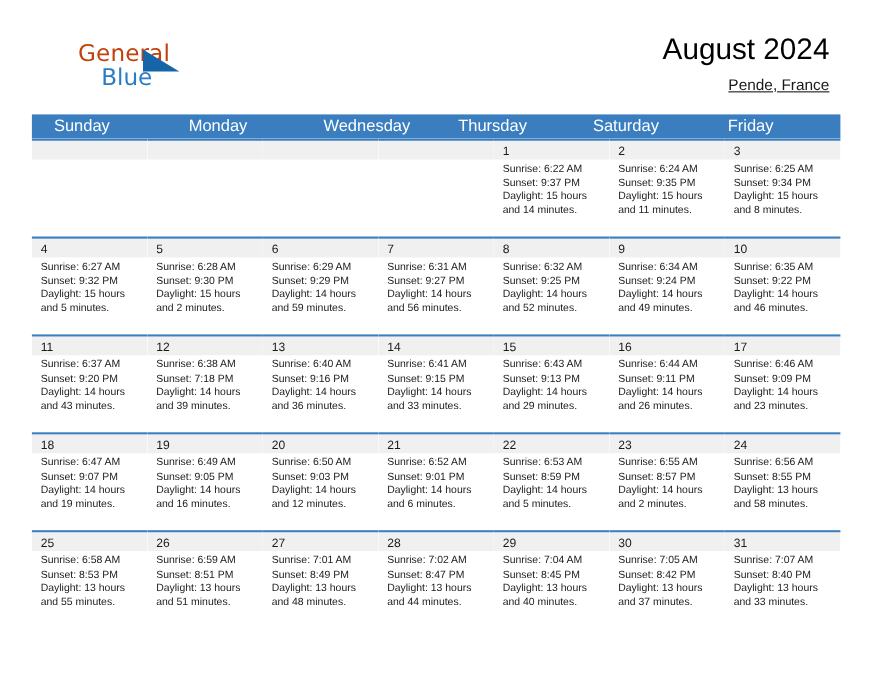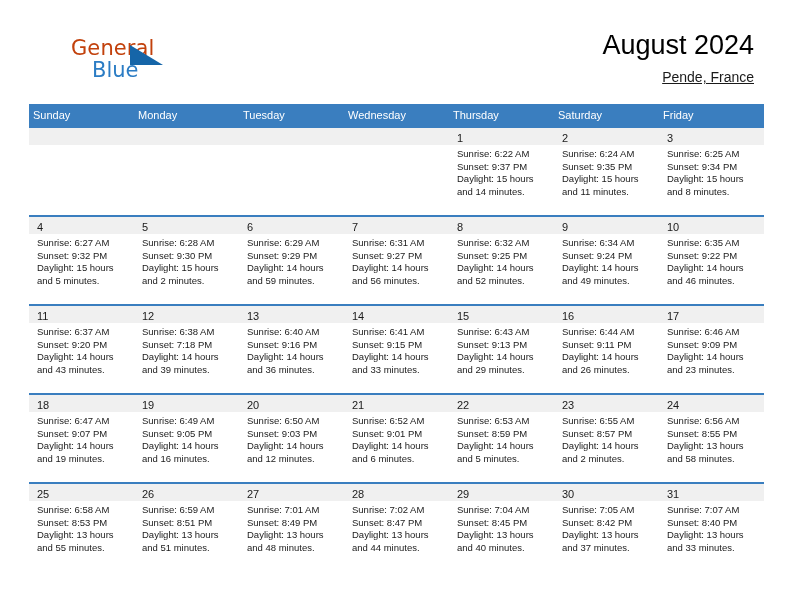--- a/index.html
+++ b/index.html
@@ -97,23 +97,23 @@
     width: 735px;
   }
   .dow-row {
     display: flex;
     background: #3a7ebf;
     height: 22px;
   }
   .dow {
     flex: 1 1 0;
     color: #ffffff;
-    font-size: 11px;
+    font-size: 15px;
     line-height: 22px;
-    padding-left: 4px;
+    padding-left: 20px;
     box-sizing: border-box;
     white-space: nowrap;
   }
   .week {
     display: flex;
     width: 735px;
   }
   .cell {
     flex: 1 1 0;
     width: 105px;
@@ -167,21 +167,20 @@
       <div class="cal-sub">Pende, France</div>
     </div>
 
   </div>
 
   <div class="calendar">
 
     <div class="dow-row">
       <div class="dow">Sunday</div>
       <div class="dow">Monday</div>
-      <div class="dow">Tuesday</div>
       <div class="dow">Wednesday</div>
       <div class="dow">Thursday</div>
       <div class="dow">Saturday</div>
       <div class="dow">Friday</div>
     </div>
 
     <div id="weeks-container">
         <div class="week">
           <div class="cell empty">
             <div class="daynum-bar"><span class="daynum"></span></div>

